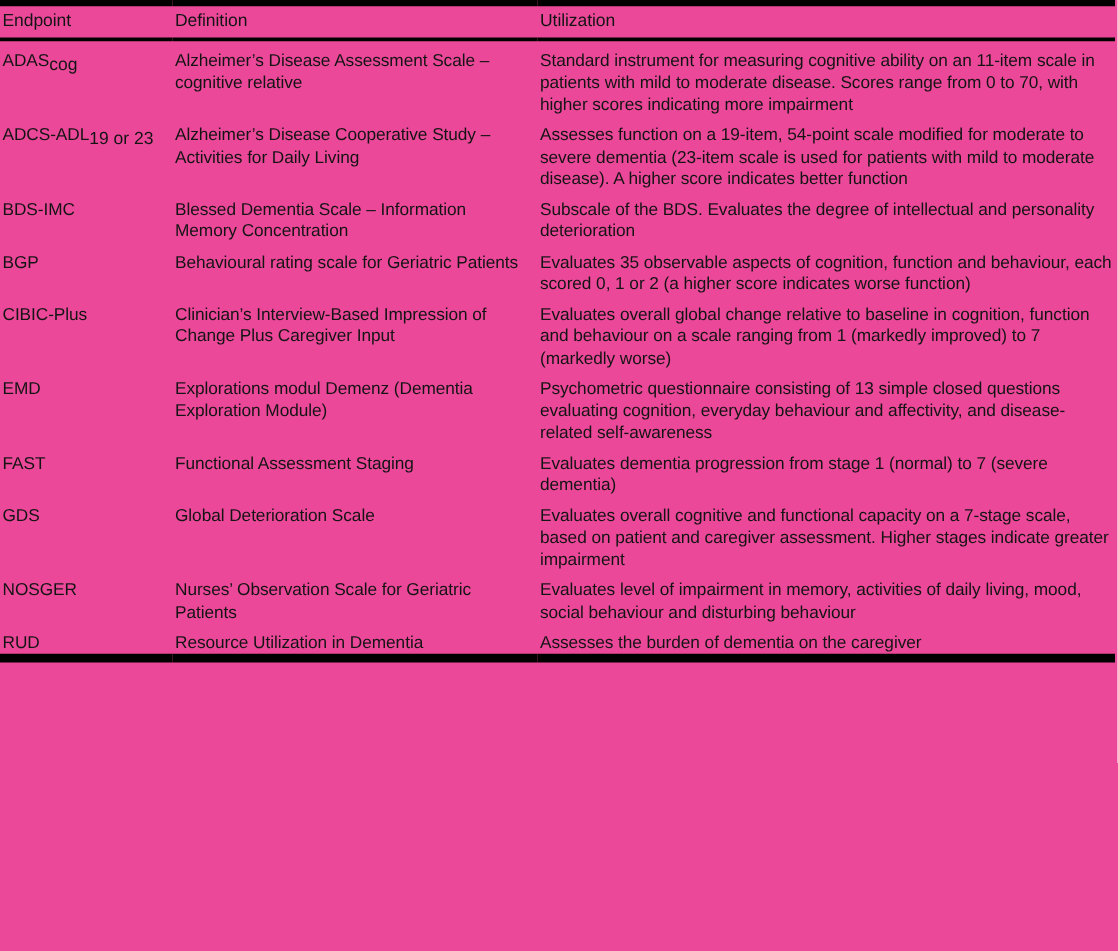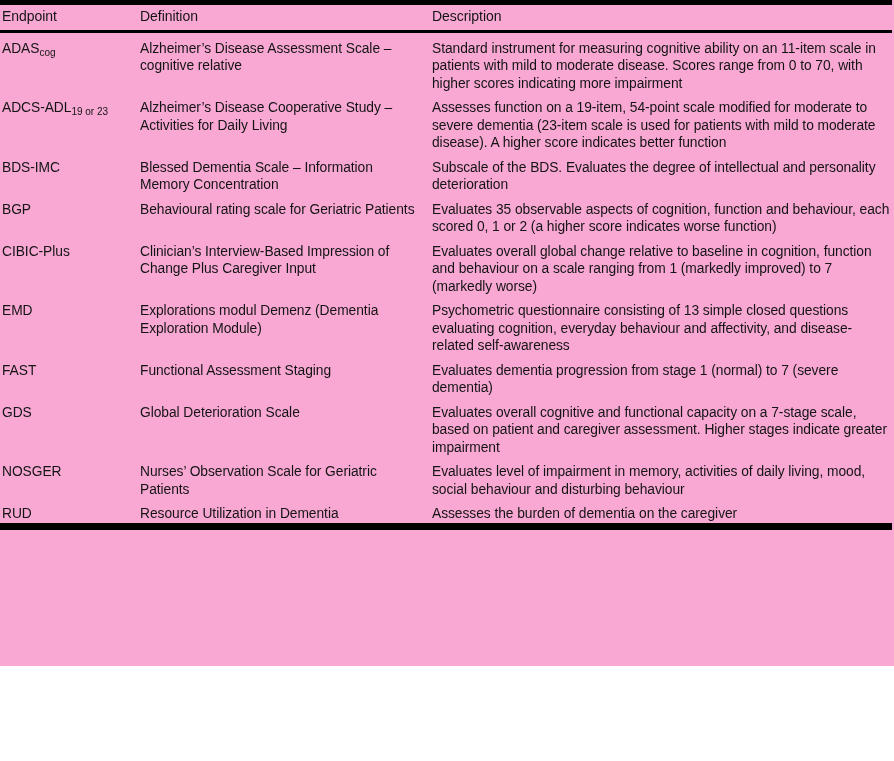--- a/index.html
+++ b/index.html
@@ -2,22 +2,22 @@
 <html><head>
 <meta charset="utf-8">
 <style>
   html, body {
     margin: 0;
     padding: 0;
     background: #ffffff;
   }
   .page {
     width: 894px;
-    height: 666px;
-    background: #f9a8d4;
+    height: 761px;
+    background: #ec4899;
     box-sizing: border-box;
     font-family: "Liberation Sans", sans-serif;
     color: #141414;
     overflow: hidden;
   }
   table.endpoints-table {
     width: 892px;
     border-collapse: collapse;
     table-layout: fixed;
     border-top: 5px solid #000000;
@@ -40,41 +40,41 @@
   }
   tbody td {
     vertical-align: top;
     padding: 7px 10px 0 2px;
   }
   tbody td.description-cell {
     padding-right: 0;
     margin-top: 12px;
   }
   sub.endpoint-sub {
-    font-size: 10px;
+    font-size: 14px;
     line-height: 0;
     vertical-align: -3px;
     letter-spacing: 0;
   }
 </style>
 </head>
 <body>
 
 <div class="page">
   <table class="endpoints-table">
     <colgroup>
       <col class="col-endpoint">
       <col class="col-definition">
       <col class="col-description">
     </colgroup>
     <thead>
       <tr>
         <th>Endpoint</th>
         <th>Definition</th>
-        <th>Description</th>
+        <th>Utilization</th>
       </tr>
     </thead>
     <tbody id="table-body">
         <tr>
           <td class="endpoint-cell"><span>ADAS</span><sub class="endpoint-sub">cog</sub></td>
           <td class="definition-cell">Alzheimer’s Disease Assessment Scale – cognitive relative</td>
           <td class="description-cell">Standard instrument for measuring cognitive ability on an 11-item scale in patients with mild to moderate disease. Scores range from 0 to 70, with higher scores indicating more impairment</td>
         </tr>
         <tr>
           <td class="endpoint-cell"><span>ADCS-ADL</span><sub class="endpoint-sub">19 or 23</sub></td>

